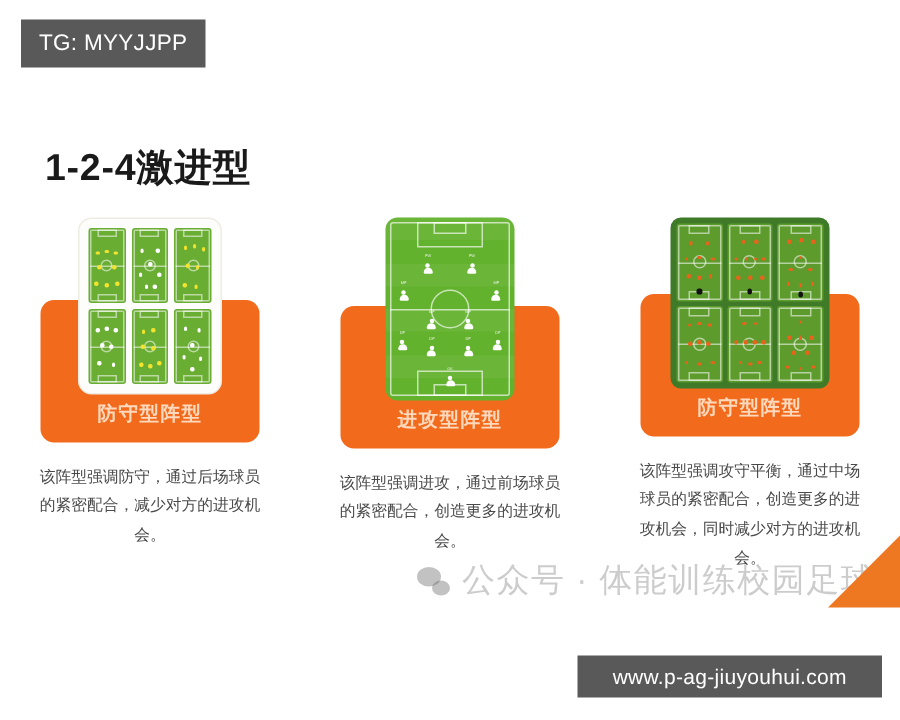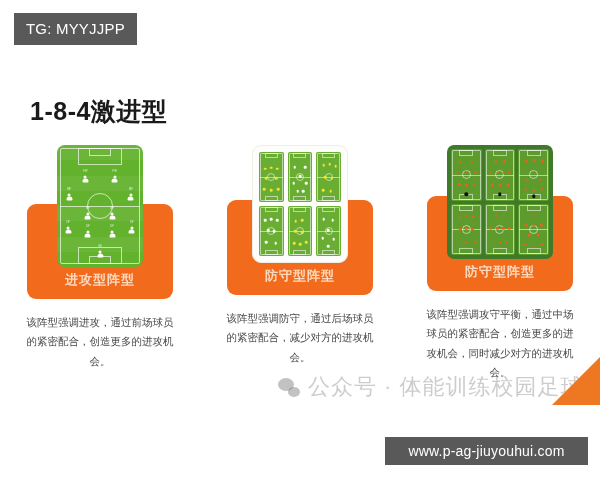--- a/index.html
+++ b/index.html
@@ -268,102 +268,23 @@
     justify-content: center;
     letter-spacing: 0.2px;
     white-space: nowrap;
   }
 </style>
 </head>
 <body>
 
 <div class="tg-tag">TG: MYYJJPP</div>
 
-<div class="page-title">1-8-4激进型</div>
+<div class="page-title">1-2-4激进型</div>
 
 <div class="cards">
-
-  <div class="card">
-    <div class="card-art">
-      <div class="pitch-big">
-        <div class="stripe" style="top:0%;height:12.5%;"></div>
-        <div class="stripe" style="top:25%;height:12.5%;"></div>
-        <div class="stripe" style="top:50%;height:12.5%;"></div>
-        <div class="stripe" style="top:75%;height:12.5%;"></div>
-
-        <div class="line" style="left:3px;top:3px;right:3px;bottom:3px;border-radius:2px;"></div>
-        <div class="line" style="left:3px;right:3px;top:50%;height:0;border-width:0;border-top-width:1px;"></div>
-        <div class="line" style="left:50%;top:50%;width:26px;height:26px;margin-left:-13px;margin-top:-13px;border-radius:50%;"></div>
-        <div class="line" style="left:50%;top:3px;width:44px;height:17px;margin-left:-22px;"></div>
-        <div class="line" style="left:50%;top:3px;width:22px;height:8px;margin-left:-11px;"></div>
-        <div class="line" style="left:50%;bottom:3px;width:44px;height:17px;margin-left:-22px;"></div>
-        <div class="line" style="left:50%;bottom:3px;width:22px;height:8px;margin-left:-11px;"></div>
-
-        <div class="pl" style="left:33%;top:28%;">
-          <span class="tag">FW</span>
-          <span class="head"></span>
-            <span class="body"></span>
-        </div>
-        <div class="pl" style="left:67%;top:28%;">
-          <span class="tag">FW</span>
-          <span class="head"></span>
-            <span class="body"></span>
-        </div>
-        <div class="pl" style="left:14%;top:43%;">
-          <span class="tag">MF</span>
-          <span class="head"></span>
-            <span class="body"></span>
-        </div>
-        <div class="pl" style="left:86%;top:43%;">
-          <span class="tag">MF</span>
-          <span class="head"></span>
-            <span class="body"></span>
-        </div>
-        <div class="pl" style="left:36%;top:58%;">
-          <span class="tag">MF</span>
-          <span class="head"></span>
-            <span class="body"></span>
-        </div>
-        <div class="pl" style="left:64%;top:58%;">
-          <span class="tag">MF</span>
-          <span class="head"></span>
-            <span class="body"></span>
-        </div>
-        <div class="pl" style="left:13%;top:70%;">
-          <span class="tag">DF</span>
-          <span class="head"></span>
-            <span class="body"></span>
-        </div>
-        <div class="pl" style="left:87%;top:70%;">
-          <span class="tag">DF</span>
-          <span class="head"></span>
-            <span class="body"></span>
-        </div>
-        <div class="pl" style="left:36%;top:73%;">
-          <span class="tag">DF</span>
-          <span class="head"></span>
-            <span class="body"></span>
-        </div>
-        <div class="pl" style="left:64%;top:73%;">
-          <span class="tag">DF</span>
-          <span class="head"></span>
-            <span class="body"></span>
-        </div>
-        <div class="pl" style="left:50%;top:89%;">
-          <span class="tag">GK</span>
-          <span class="head"></span>
-            <span class="body"></span>
-        </div>
-      </div>
-    </div>
-    <div class="card-plate">
-      <span class="card-plate-label">进攻型阵型</span>
-    </div>
-    <div class="card-desc">该阵型强调进攻，通过前场球员的紧密配合，创造更多的进攻机会。</div>
-  </div>
 
   <div class="card">
     <div class="card-art">
       <div class="panel-white">
         <div class="mini">
           <div class="ml" style="left:1px;top:1px;right:1px;bottom:1px;border-radius:1px;"></div>
           <div class="ml" style="left:1px;right:1px;top:50%;height:0;border-width:0;border-top-width:0.6px;"></div>
           <div class="ml" style="left:50%;top:50%;width:8px;height:8px;margin-left:-4px;margin-top:-4px;border-radius:50%;"></div>
           <div class="ml" style="left:50%;top:1px;width:13px;height:5px;margin-left:-6.5px;"></div>
           <div class="ml" style="left:50%;bottom:1px;width:13px;height:5px;margin-left:-6.5px;"></div>
@@ -444,20 +365,99 @@
           <span class="dot w" style="left:26%;top:64%;"></span>
           <span class="dot w" style="left:70%;top:66%;"></span>
           <span class="dot w" style="left:48%;top:80%;"></span>
         </div>
       </div>
     </div>
     <div class="card-plate">
       <span class="card-plate-label">防守型阵型</span>
     </div>
     <div class="card-desc">该阵型强调防守，通过后场球员的紧密配合，减少对方的进攻机会。</div>
+  </div>
+
+  <div class="card">
+    <div class="card-art">
+      <div class="pitch-big">
+        <div class="stripe" style="top:0%;height:12.5%;"></div>
+        <div class="stripe" style="top:25%;height:12.5%;"></div>
+        <div class="stripe" style="top:50%;height:12.5%;"></div>
+        <div class="stripe" style="top:75%;height:12.5%;"></div>
+
+        <div class="line" style="left:3px;top:3px;right:3px;bottom:3px;border-radius:2px;"></div>
+        <div class="line" style="left:3px;right:3px;top:50%;height:0;border-width:0;border-top-width:1px;"></div>
+        <div class="line" style="left:50%;top:50%;width:26px;height:26px;margin-left:-13px;margin-top:-13px;border-radius:50%;"></div>
+        <div class="line" style="left:50%;top:3px;width:44px;height:17px;margin-left:-22px;"></div>
+        <div class="line" style="left:50%;top:3px;width:22px;height:8px;margin-left:-11px;"></div>
+        <div class="line" style="left:50%;bottom:3px;width:44px;height:17px;margin-left:-22px;"></div>
+        <div class="line" style="left:50%;bottom:3px;width:22px;height:8px;margin-left:-11px;"></div>
+
+        <div class="pl" style="left:33%;top:28%;">
+          <span class="tag">FW</span>
+          <span class="head"></span>
+            <span class="body"></span>
+        </div>
+        <div class="pl" style="left:67%;top:28%;">
+          <span class="tag">FW</span>
+          <span class="head"></span>
+            <span class="body"></span>
+        </div>
+        <div class="pl" style="left:14%;top:43%;">
+          <span class="tag">MF</span>
+          <span class="head"></span>
+            <span class="body"></span>
+        </div>
+        <div class="pl" style="left:86%;top:43%;">
+          <span class="tag">MF</span>
+          <span class="head"></span>
+            <span class="body"></span>
+        </div>
+        <div class="pl" style="left:36%;top:58%;">
+          <span class="tag">MF</span>
+          <span class="head"></span>
+            <span class="body"></span>
+        </div>
+        <div class="pl" style="left:64%;top:58%;">
+          <span class="tag">MF</span>
+          <span class="head"></span>
+            <span class="body"></span>
+        </div>
+        <div class="pl" style="left:13%;top:70%;">
+          <span class="tag">DF</span>
+          <span class="head"></span>
+            <span class="body"></span>
+        </div>
+        <div class="pl" style="left:87%;top:70%;">
+          <span class="tag">DF</span>
+          <span class="head"></span>
+            <span class="body"></span>
+        </div>
+        <div class="pl" style="left:36%;top:73%;">
+          <span class="tag">DF</span>
+          <span class="head"></span>
+            <span class="body"></span>
+        </div>
+        <div class="pl" style="left:64%;top:73%;">
+          <span class="tag">DF</span>
+          <span class="head"></span>
+            <span class="body"></span>
+        </div>
+        <div class="pl" style="left:50%;top:89%;">
+          <span class="tag">GK</span>
+          <span class="head"></span>
+            <span class="body"></span>
+        </div>
+      </div>
+    </div>
+    <div class="card-plate">
+      <span class="card-plate-label">进攻型阵型</span>
+    </div>
+    <div class="card-desc">该阵型强调进攻，通过前场球员的紧密配合，创造更多的进攻机会。</div>
   </div>
 
   <div class="card">
     <div class="card-art">
       <div class="panel-green">
         <div class="mini dark">
 
           <div class="ml" style="left:1px;top:1px;right:1px;bottom:1px;border-radius:1px;"></div>
           <div class="ml" style="left:1px;right:1px;top:50%;height:0;border-width:0;border-top-width:0.6px;"></div>
           <div class="ml" style="left:50%;top:50%;width:9px;height:9px;margin-left:-4.5px;margin-top:-4.5px;border-radius:50%;"></div>

